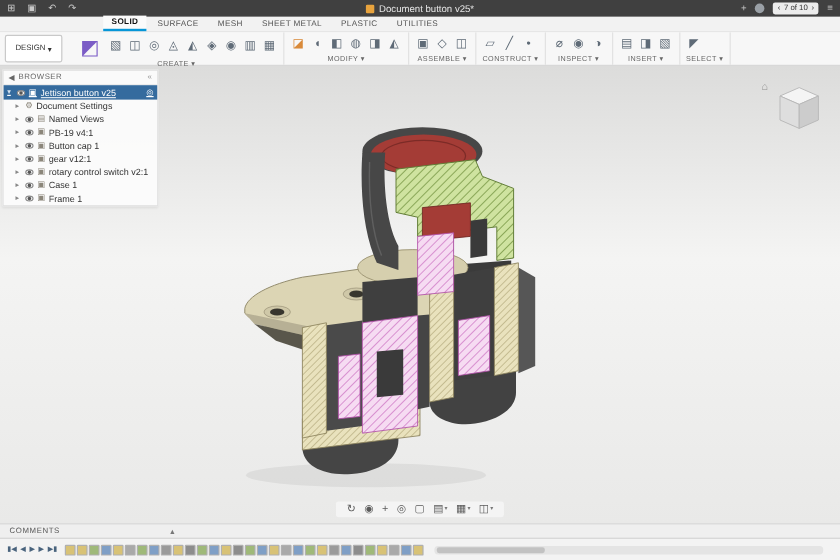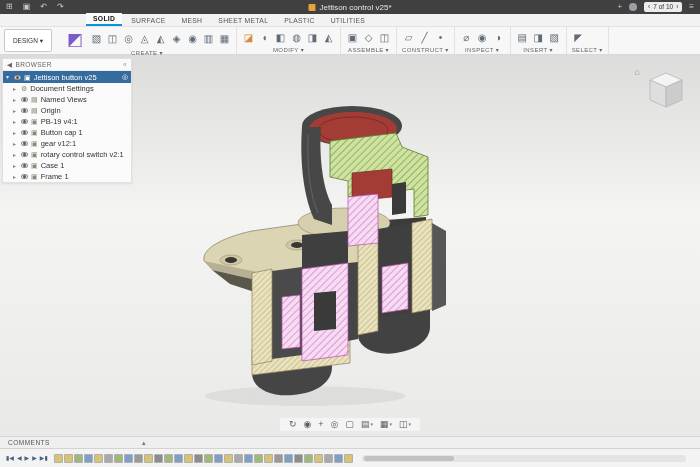--- a/index.html
+++ b/index.html
@@ -34,21 +34,21 @@
 
 #viewport{position:absolute;top:55px;left:0;width:700px;height:381px;background:linear-gradient(180deg,#dcdcdb 0%,#f4f4f3 42%,#e9e9e8 100%);overflow:hidden;}
 #model-svg{position:absolute;left:0;top:0;}
 #viewcube-wrap{position:absolute;top:12px;right:12px;display:flex;gap:4px;align-items:flex-start;z-index:5;}
 .homeico{font-size:9px;color:#8f8f8f;}
 
 
 #browser{position:absolute;top:3px;left:2px;width:130px;background:rgba(252,252,252,.93);border:1px solid #e0e0e0;box-shadow:0 1px 2px rgba(0,0,0,.08);font-size:7.5px;color:#333;z-index:10;}
 .bheader{display:flex;align-items:center;height:12px;padding:0 4px;color:#666;font-size:6.5px;letter-spacing:.4px;border-bottom:1px solid #ececec;}
 .bheader .sp{margin-left:auto;color:#999;}
-.brow-root{display:flex;align-items:center;height:12px;background:var(--selection-blue,#356b9e);color:#fff;padding:0 3px;gap:3px;}
+.brow-root{display:flex;align-items:center;height:12px;background:var(--selection-blue,#356b9e);color:#fff;padding:0 3px;gap:3px;text-decoration:underline;}
 .brow{display:flex;align-items:center;height:11px;padding-left:10px;gap:3px;}
 .exp{color:#888;font-size:6px;width:5px;line-height:1;}
 .eye{width:7px;height:5px;border:1px solid #8a8a8a;border-radius:50%;position:relative;display:inline-block;background:#fff;flex:none;}
 .eye i{position:absolute;left:50%;top:50%;width:3px;height:3px;margin:-1.5px 0 0 -1.5px;background:#555;border-radius:50%;display:block;}
 .bico{font-size:7px;color:#8b867a;line-height:1;}
 .blabel{white-space:nowrap;overflow:hidden;}
 
 
 #navbar{position:absolute;left:50%;bottom:5px;transform:translateX(-50%);display:flex;align-items:center;gap:7px;background:rgba(246,246,246,.85);padding:2px 9px;border-radius:2px;z-index:10;}
 .nico{font-size:9px;color:#5a5a5a;display:flex;align-items:center;gap:1px;line-height:1;}
@@ -73,21 +73,21 @@
 
   <div id="titlebar">
     <div class="tb-left" id="tb-left">
         <span class="tbi">⊞</span>
         <span class="tbi">▣</span>
         <span class="tbi">↶</span>
         <span class="tbi">↷</span>
       </div>
     <div class="tb-center">
       <span class="doc-ico"></span>
-      <span>Jettison control v25*</span>
+      <span>Document button v25*</span>
     </div>
     <div class="tb-right">
       <span class="tbi">+</span>
       <span class="avatar"></span>
       <span class="counter-pill">
         <span>‹</span>
         <span>7 of 10</span>
         <span>›</span>
       </span>
       <span class="tbi">≡</span>
@@ -287,28 +287,20 @@
               <i></i>
             </span>
             <span class="bico">▤</span>
             <span class="blabel">Named Views</span>
           </div>
           <div class="brow">
             <span class="exp">▸</span>
             <span class="eye">
               <i></i>
             </span>
-            <span class="bico">▤</span>
-            <span class="blabel">Origin</span>
-          </div>
-          <div class="brow">
-            <span class="exp">▸</span>
-            <span class="eye">
-              <i></i>
-            </span>
             <span class="bico">▣</span>
             <span class="blabel">PB-19 v4:1</span>
           </div>
           <div class="brow">
             <span class="exp">▸</span>
             <span class="eye">
               <i></i>
             </span>
             <span class="bico">▣</span>
             <span class="blabel">Button cap 1</span>

